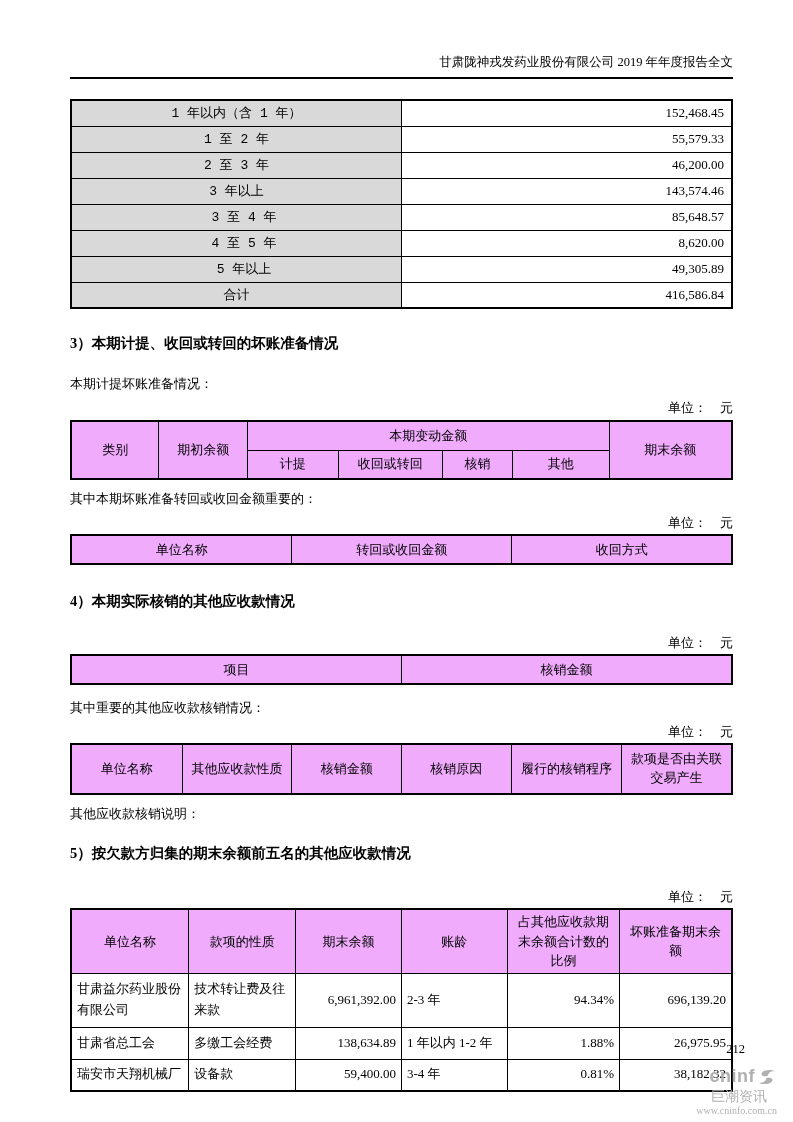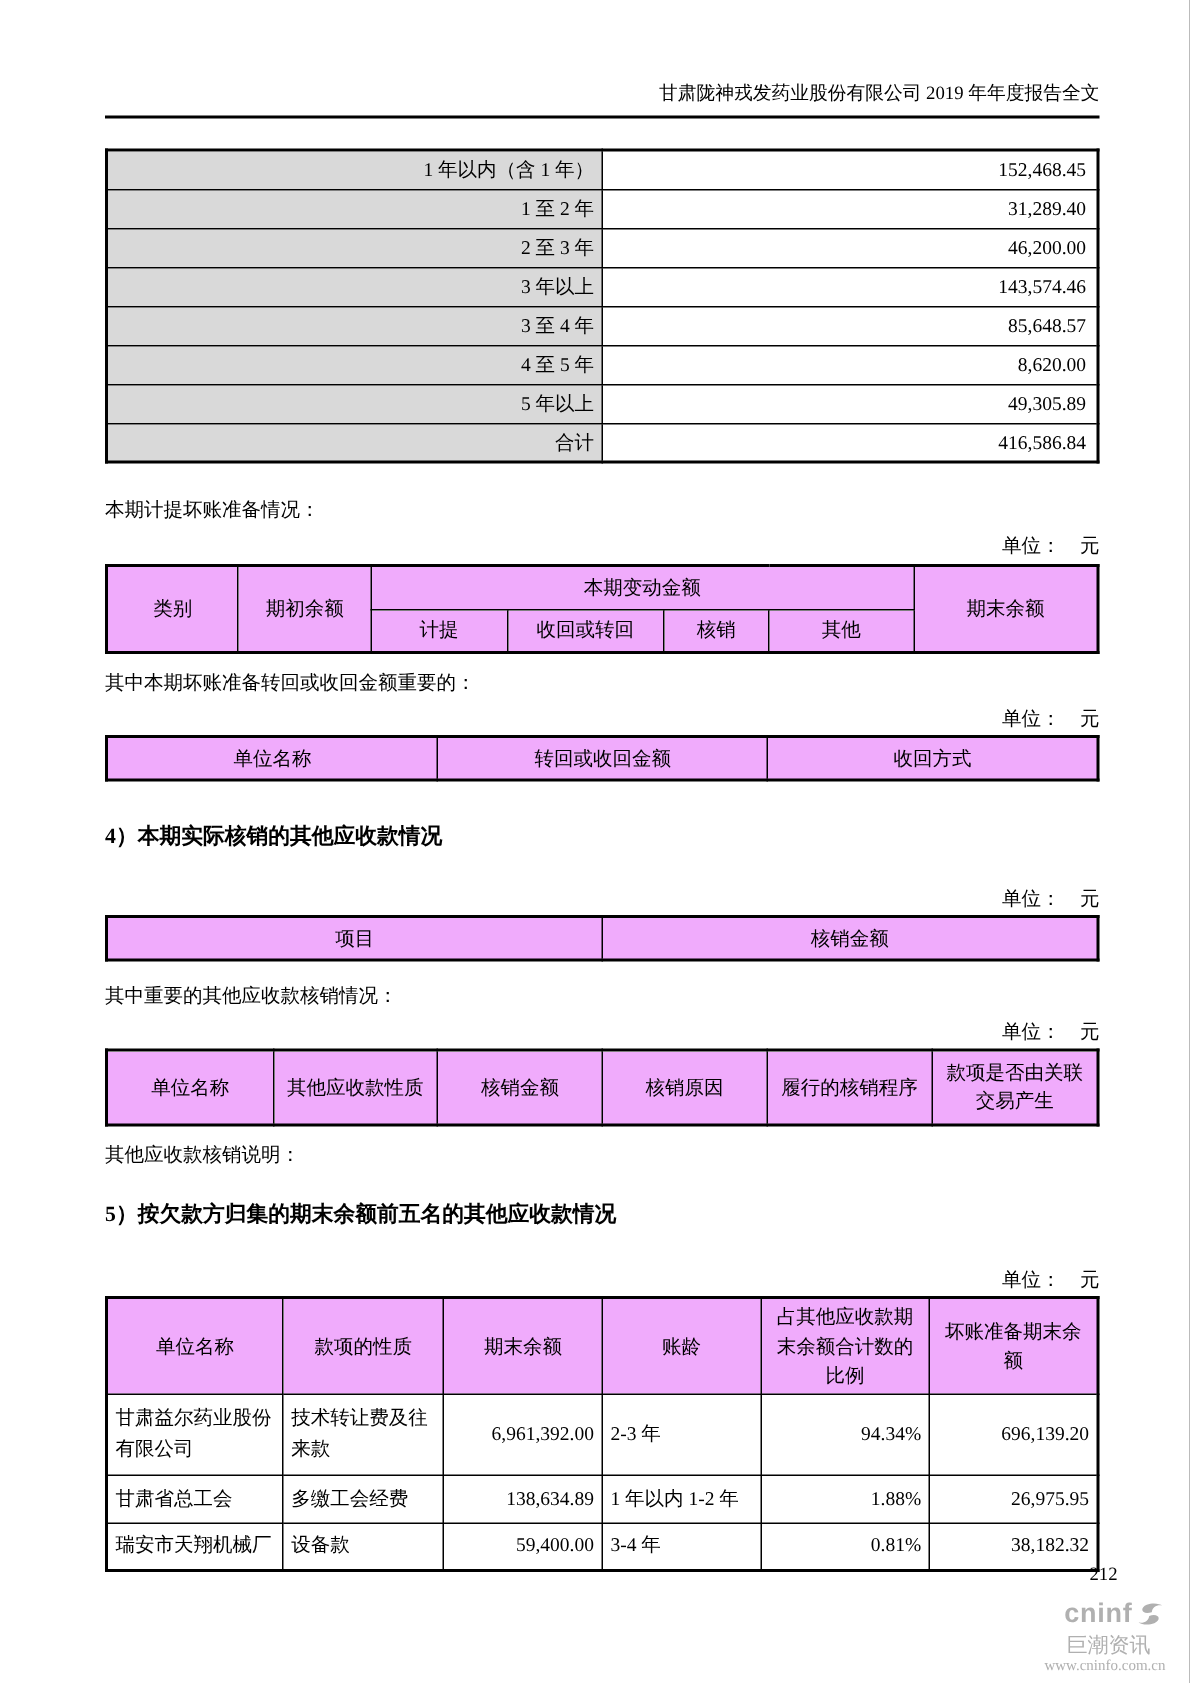--- a/index.html
+++ b/index.html
@@ -30,21 +30,21 @@
   td, th {
     border:1px solid #000;
     font-weight:normal;
     padding:2px 5px;
     vertical-align:middle;
     overflow:hidden;
   }
   .hdr { background:#f0abfc; text-align:center; }
   .t1 { margin-top:20px; }
   .t1 td { height:26px; }
-  .t1 .lbl { background:#d9d9d9; text-align:right; }
+  .t1 .lbl { background:#d9d9d9; text-align:center;font-family:Liberation Mono, monospace; }
   .t1 .lbl.indent { padding-left:20px; }
   .t1 .val { text-align:right; padding-right:7px; }
   .sec-heading { margin-top:25px; font-size:14.5px; font-weight:bold; }
   .para { margin-top:22px; font-size:13px; }
   .para.tight { margin-top:10px; }
   .unit { margin-top:6px; text-align:right; font-size:13px; }
   .t2 { margin-top:3px; }
   .t2 td { height:29px; }
   .t3, .t4, .t5, .t6 { margin-top:2px; }
   .t3 td, .t4 td { height:29px; }
@@ -83,21 +83,21 @@
           <col style="width:50%">
           <col style="width:50%">
         </colgroup>
       <tbody>
           <tr>
         <td class="lbl">1 年以内（含 1 年）</td>
         <td class="val">152,468.45</td>
       </tr>
       <tr>
         <td class="lbl">1 至 2 年</td>
-        <td class="val">31,289.40</td>
+        <td class="val">55,579.33</td>
       </tr>
       <tr>
         <td class="lbl">2 至 3 年</td>
         <td class="val">46,200.00</td>
       </tr>
       <tr>
         <td class="lbl">3 年以上</td>
         <td class="val">143,574.46</td>
       </tr>
       <tr>
@@ -112,20 +112,21 @@
         <td class="lbl indent">5 年以上</td>
         <td class="val">49,305.89</td>
       </tr>
       <tr>
         <td class="lbl">合计</td>
         <td class="val">416,586.84</td>
       </tr>
     </tbody>
       </table>
 
+    <div class="sec-heading">3）本期计提、收回或转回的坏账准备情况</div>
     <div class="para">本期计提坏账准备情况：</div>
     <div class="unit">单位：　元</div>
 
     <table class="t2">
       <colgroup>
         <col style="width:13.3%">
           <col style="width:13.4%">
           <col style="width:13.7%">
         <col style="width:15.8%">
           <col style="width:10.6%">

